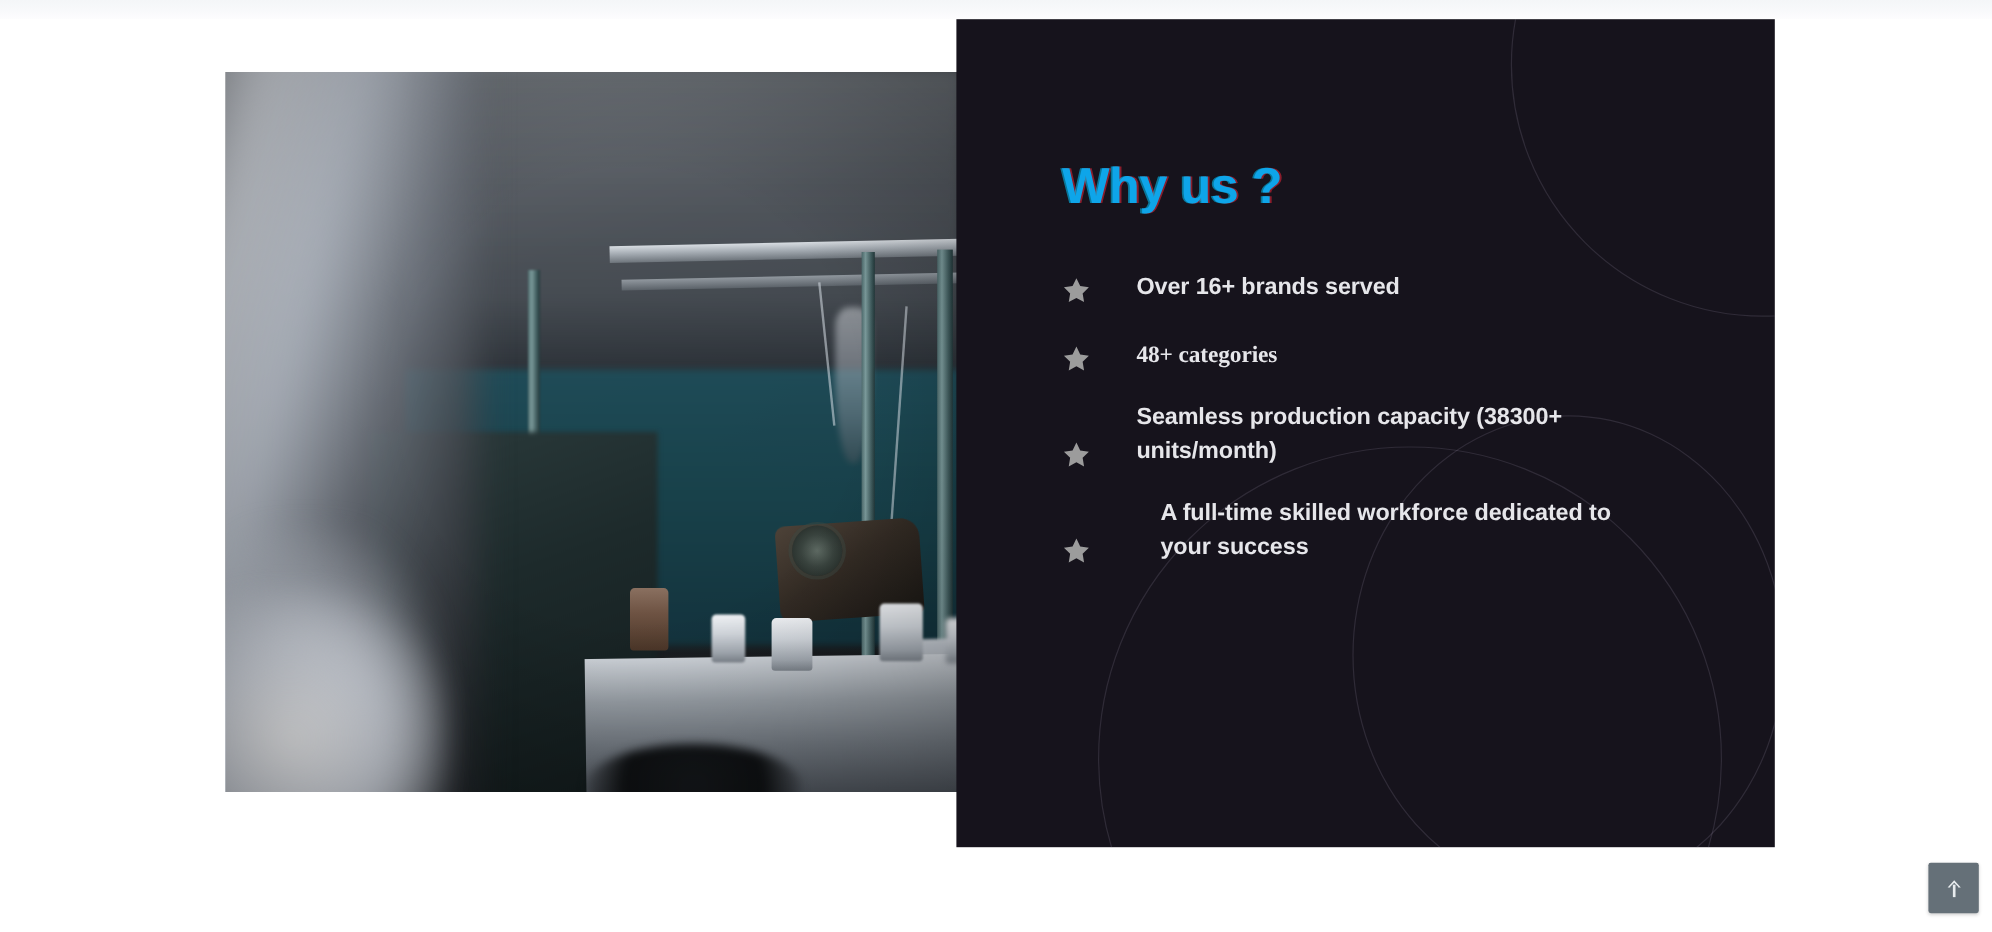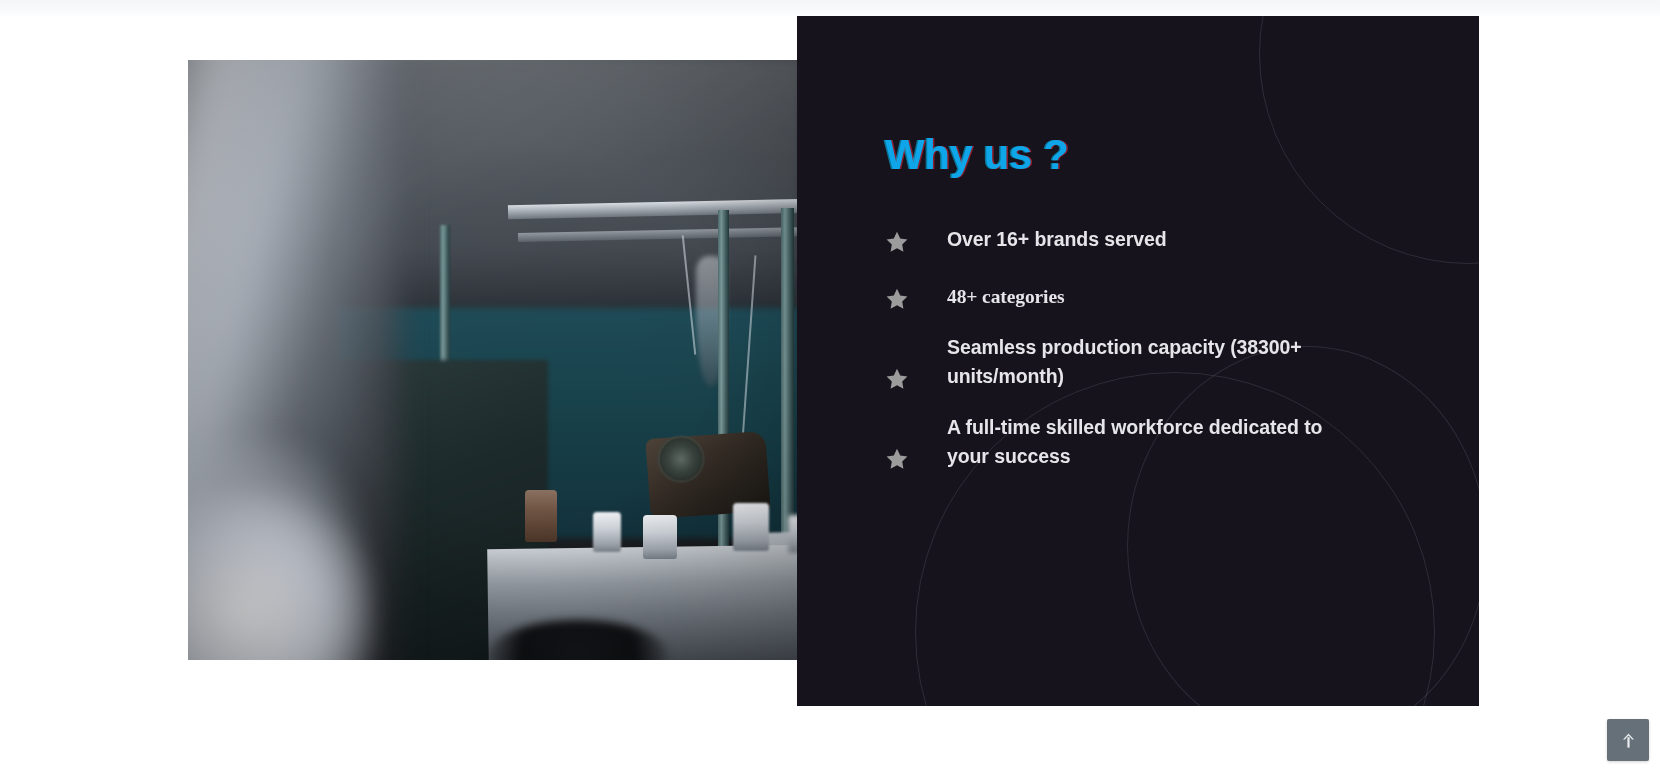--- a/index.html
+++ b/index.html
@@ -244,21 +244,21 @@
     left: 0;
     width: 560px;
     list-style: none;
   }
   .feature-item {
     display: flex;
     align-items: flex-end;
     margin-bottom: 22px;
     min-height: 34px;
   }
-  .feature-item:last-child { margin-bottom: 0; }
+  .feature-item:last-child { margin-bottom: 0; gap: 20px; }
 
   .star-icon {
     flex: 0 0 auto;
     width: 24px;
     height: 24px;
     margin-right: 38px;
     margin-top: 2px;
     color: #9c9c9c;
   }
   .star-icon svg { display: block; width: 24px; height: 24px; }

